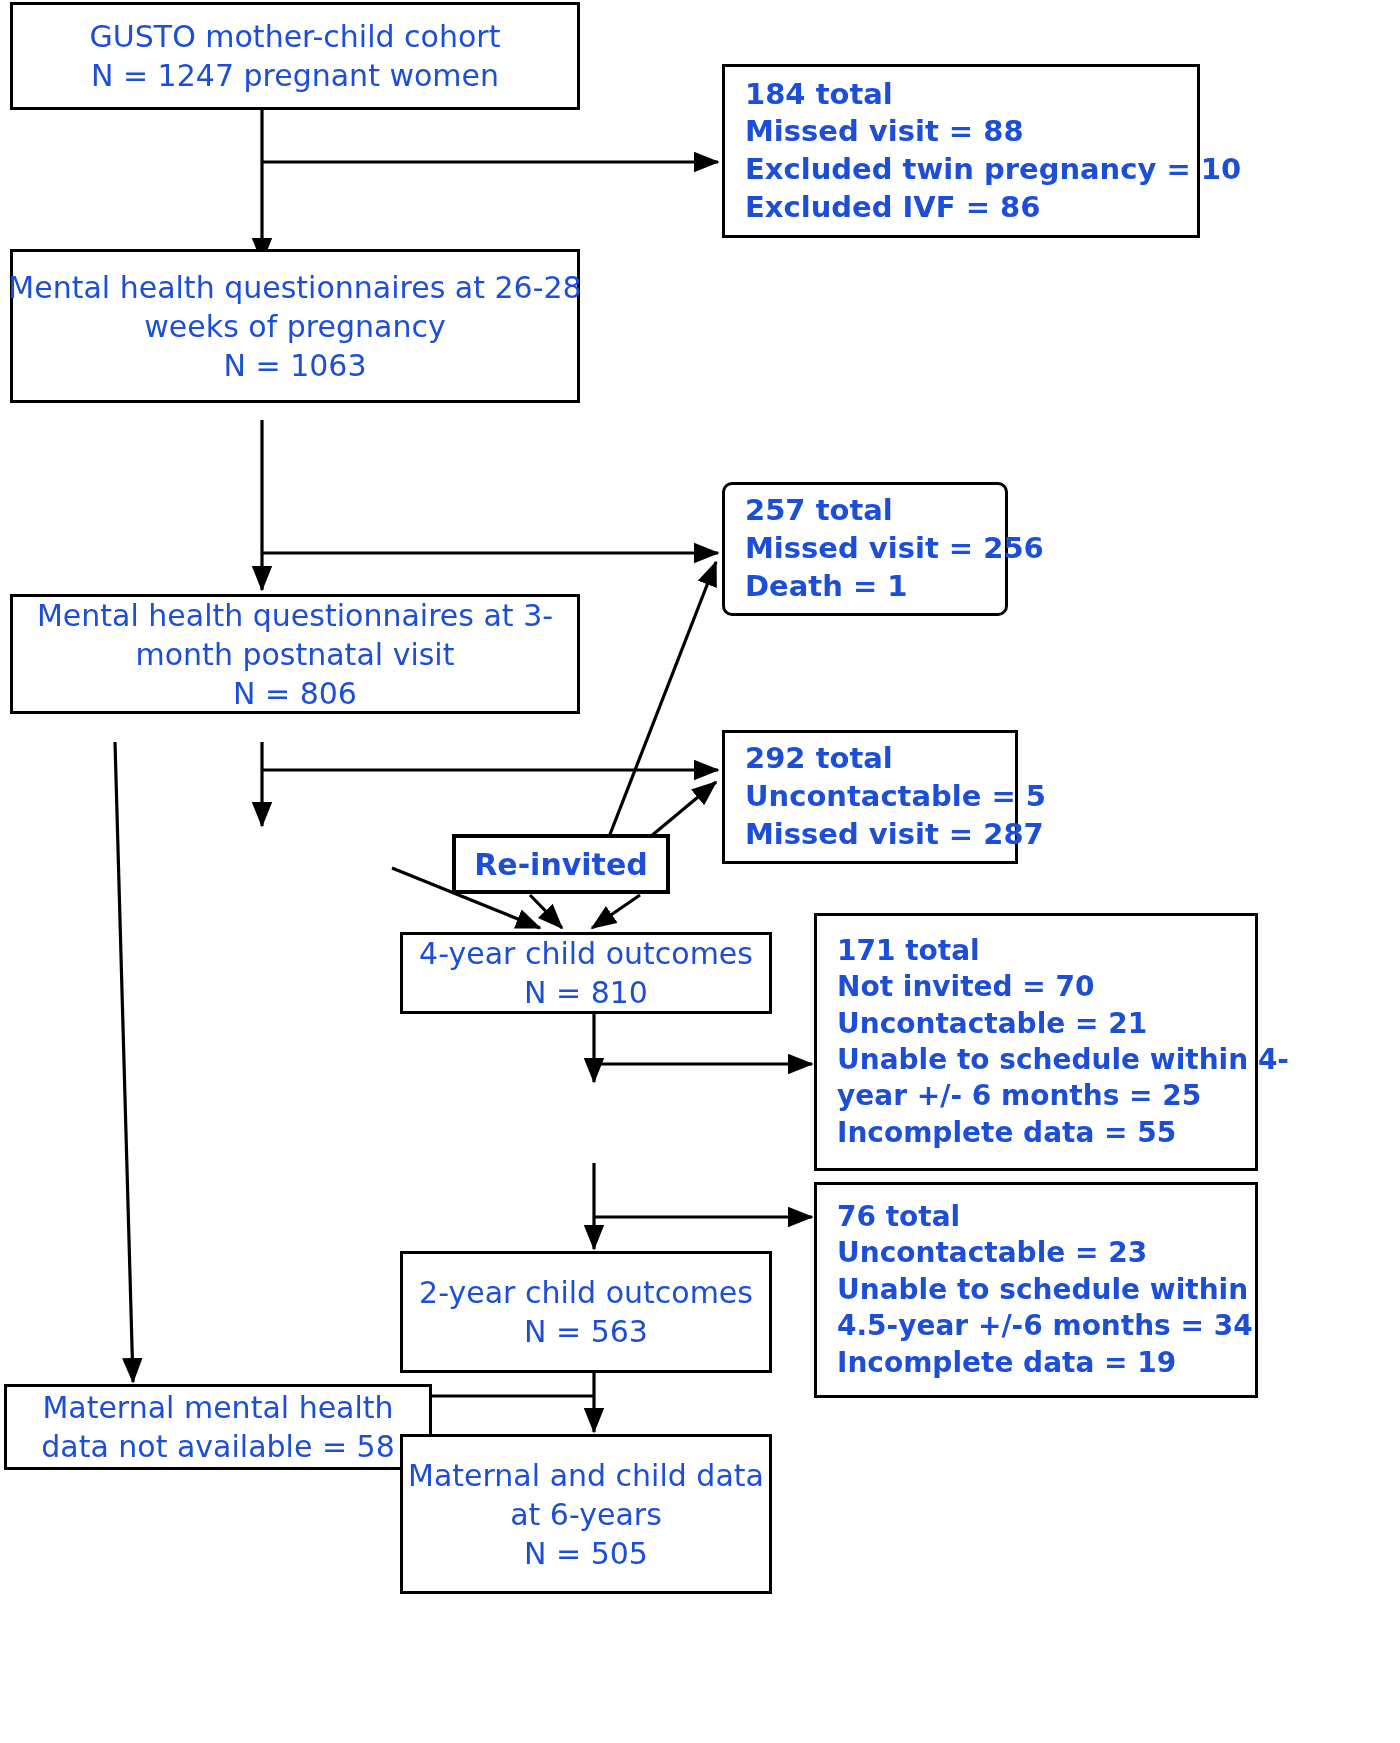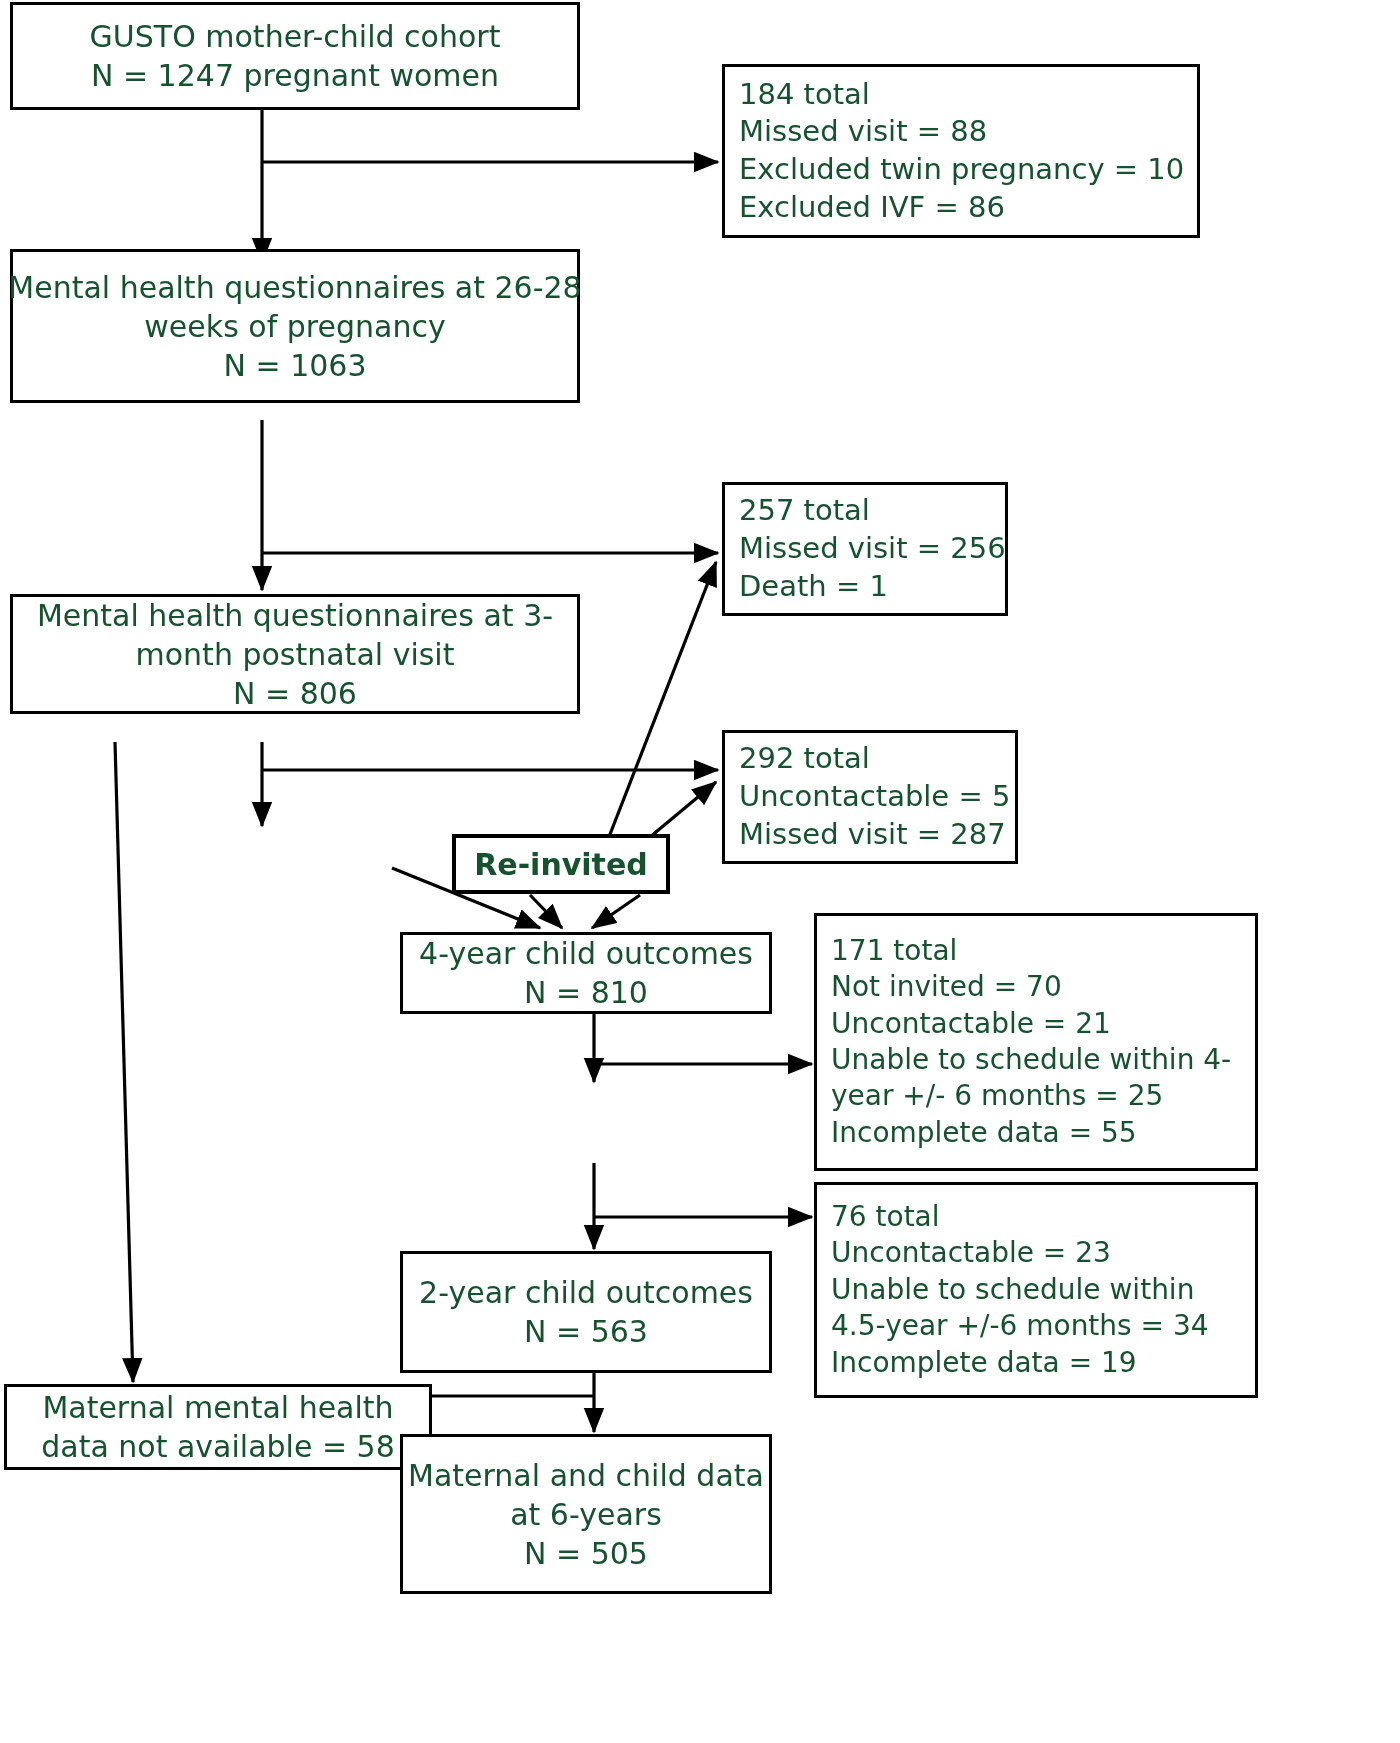--- a/index.html
+++ b/index.html
@@ -26,31 +26,32 @@
     pointer-events: none;
   }
   .node {
     position: absolute;
     box-sizing: border-box;
     border: 3px solid #000000;
     background: #ffffff;
     display: flex;
     flex-direction: column;
     justify-content: center;
-    color: #14532d;
+    color: #1d4ed8;
     z-index: 2;
   }
   .node.center {
     align-items: center;
     text-align: center;
   }
   .node.left {
     align-items: flex-start;
     text-align: right;
-    padding-left: 14px;
+    padding-left: 20px;
+    font-weight: bold;
   }
   .line {
     display: block;
     white-space: nowrap;
     line-height: 1.30;
   }
   .fs-main {
     font-size: 30px;
   }
   .fs-side {
@@ -127,21 +128,21 @@
     <span class="line fs-side">Excluded twin pregnancy = 10</span>
     <span class="line fs-side">Excluded IVF = 86</span>
   </div>
 
   <div class="node center" style="left:10px; top:249px; width:570px; height:154px;">
     <span class="line fs-main">Mental health questionnaires at 26-28</span>
     <span class="line fs-main">weeks of pregnancy</span>
     <span class="line fs-main">N = 1063</span>
   </div>
 
-  <div class="node left" style="left:722px; top:482px; width:286px; height:134px;">
+  <div class="node left" style="left:722px; top:482px; width:286px; height:134px;border-radius:10px;">
     <span class="line fs-side">257 total</span>
     <span class="line fs-side">Missed visit = 256</span>
     <span class="line fs-side">Death = 1</span>
   </div>
 
   <div class="node center" style="left:10px; top:594px; width:570px; height:120px;">
     <span class="line fs-main">Mental health questionnaires at 3-</span>
     <span class="line fs-main">month postnatal visit</span>
     <span class="line fs-main">N = 806</span>
   </div>

